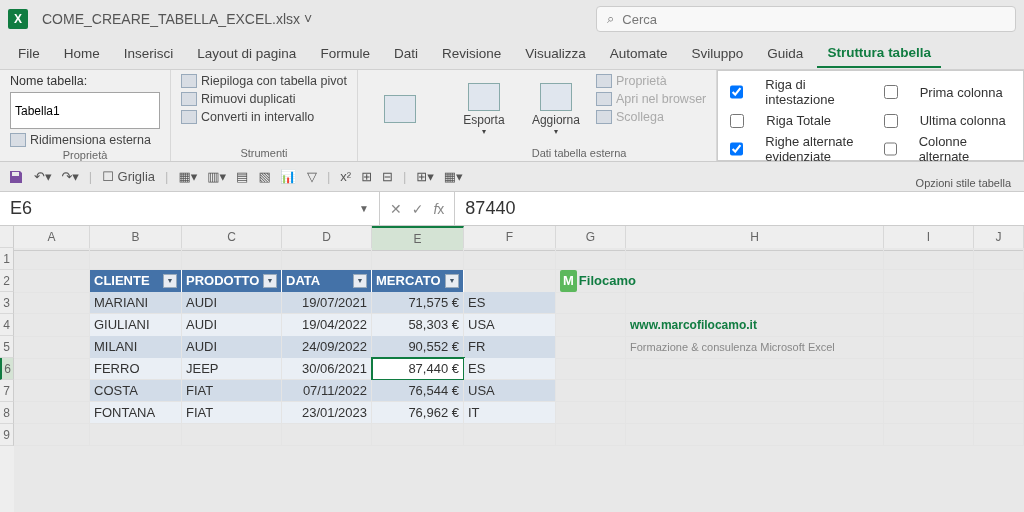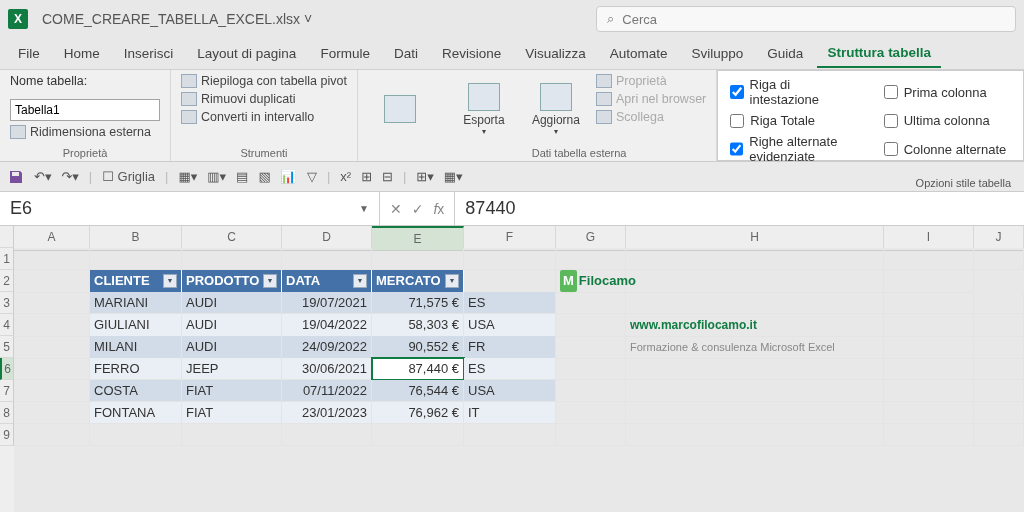--- a/index.html
+++ b/index.html
@@ -15,24 +15,24 @@
 .tab { padding: 6px 10px; font-size: 13.5px; color: #444; cursor: pointer; }
 .tab.active { color: #107c41; font-weight: 600; border-bottom: 2px solid #107c41; }
 
 .ribbon { display: flex; height: 92px; background: #f0f0f0; border-bottom: 1px solid #ccc; }
 .group { border-right: 1px solid #d8d8d8; padding: 4px 10px 2px; display: flex; flex-direction: column; height: 100%; }
 .group-body { flex: 1; display: flex; gap: 8px; }
 .group-label { text-align: center; font-size: 11px; color: #666; margin-top: 2px; }
 .col { display: flex; flex-direction: column; gap: 4px; font-size: 12.5px; }
 .row { display: flex; align-items: flex-start; gap: 4px; color: #444; }
 .row.disabled { color: #aaa; }
-.table-name-input { width: 150px; height: 22px; border: 1px solid #a4a4a4; background: #fff; padding: 0 4px; font-size: 12px; margin-top: 7px; }
+.table-name-input { width: 150px; height: 37px; border: 1px solid #a4a4a4; background: #fff; padding: 0 4px; font-size: 12px; }
 .bigbtn { display: flex; flex-direction: column; align-items: center; justify-content: center; width: 64px; font-size: 12px; text-align: center; line-height: 1.2; color: #444; }
 .bigbtn .ico { width: 32px; height: 28px; background: #e0e6ee; border: 1px solid #8aa; margin-bottom: 2px; }
-.chk { display: flex; align-items: center; gap: 6px; font-size: 13px; color: #333; }
+.chk { display: flex; align-items: center; gap: 22px; font-size: 13px; color: #333; }
 .chk input { width: 14px; height: 14px; }
 .opts-panel { background: #fff; border: 1px solid #ccc; flex: 1; padding: 6px 12px; }
 .opts-grid { display: grid; grid-template-columns: 1fr 1fr; column-gap: 26px; row-gap: 6px; }
 .opts-label { text-align: right; font-size: 11px; color: #555; margin-top: 13px; }
 
 .qat { display: flex; align-items: center; height: 30px; gap: 10px; padding: 0 8px; background: #eaeaea; border-bottom: 1px solid #ccc; color: #555; }
 .qat span { cursor: pointer; }
 .qat .sep { color: #bbb; }
 .qat svg { display: block; }
 

